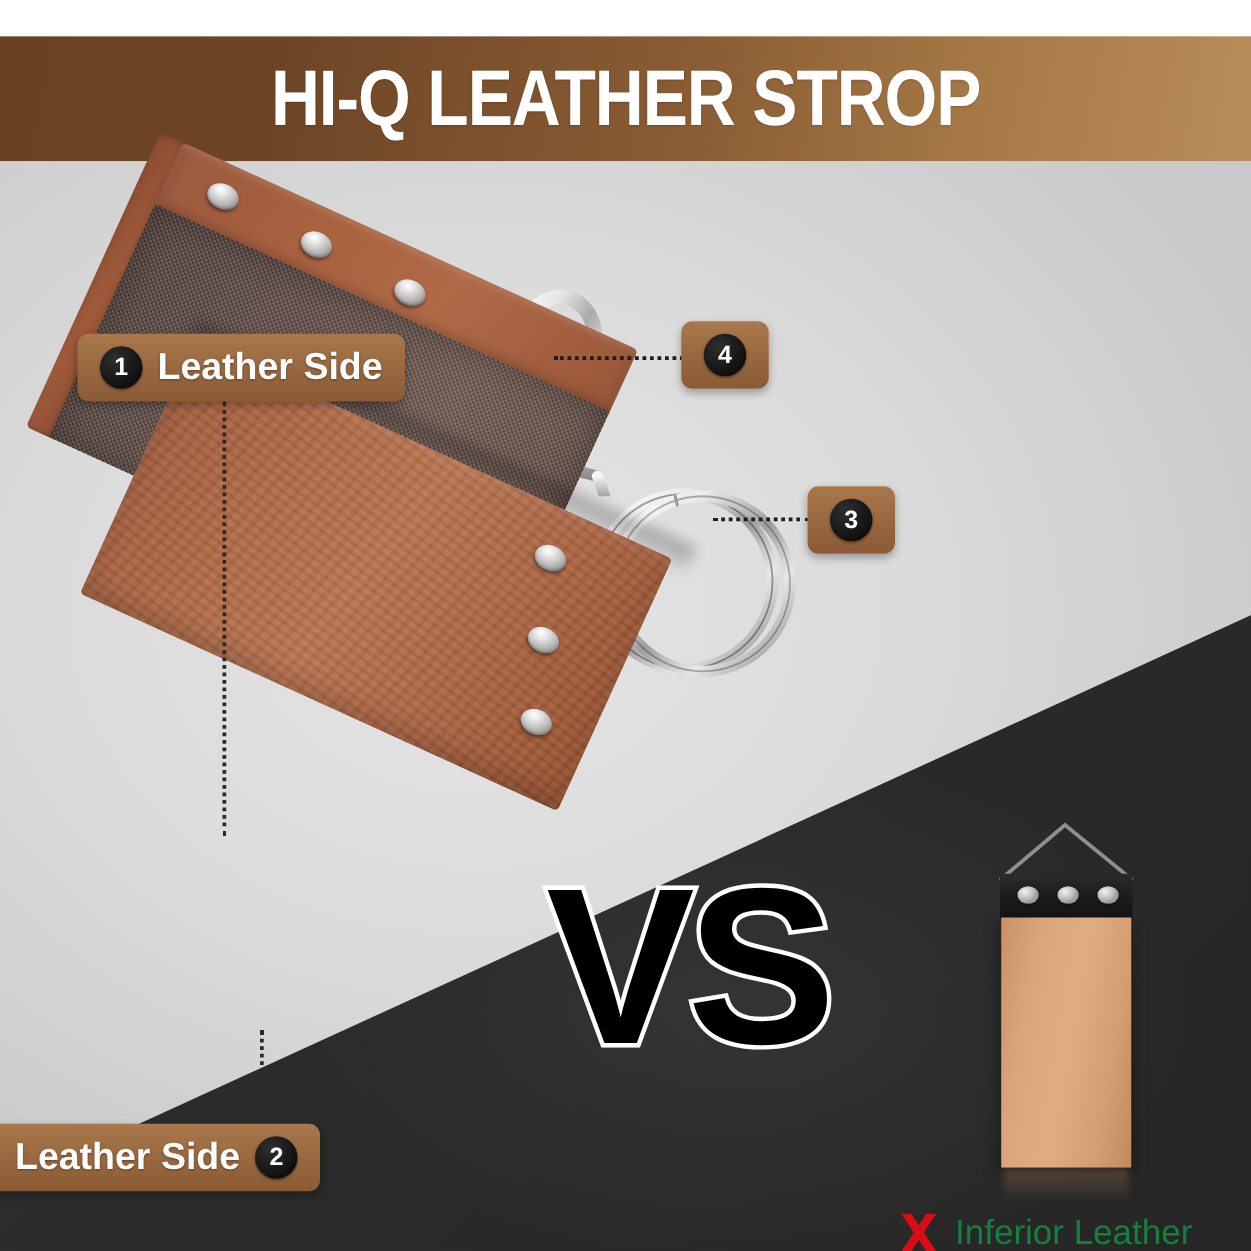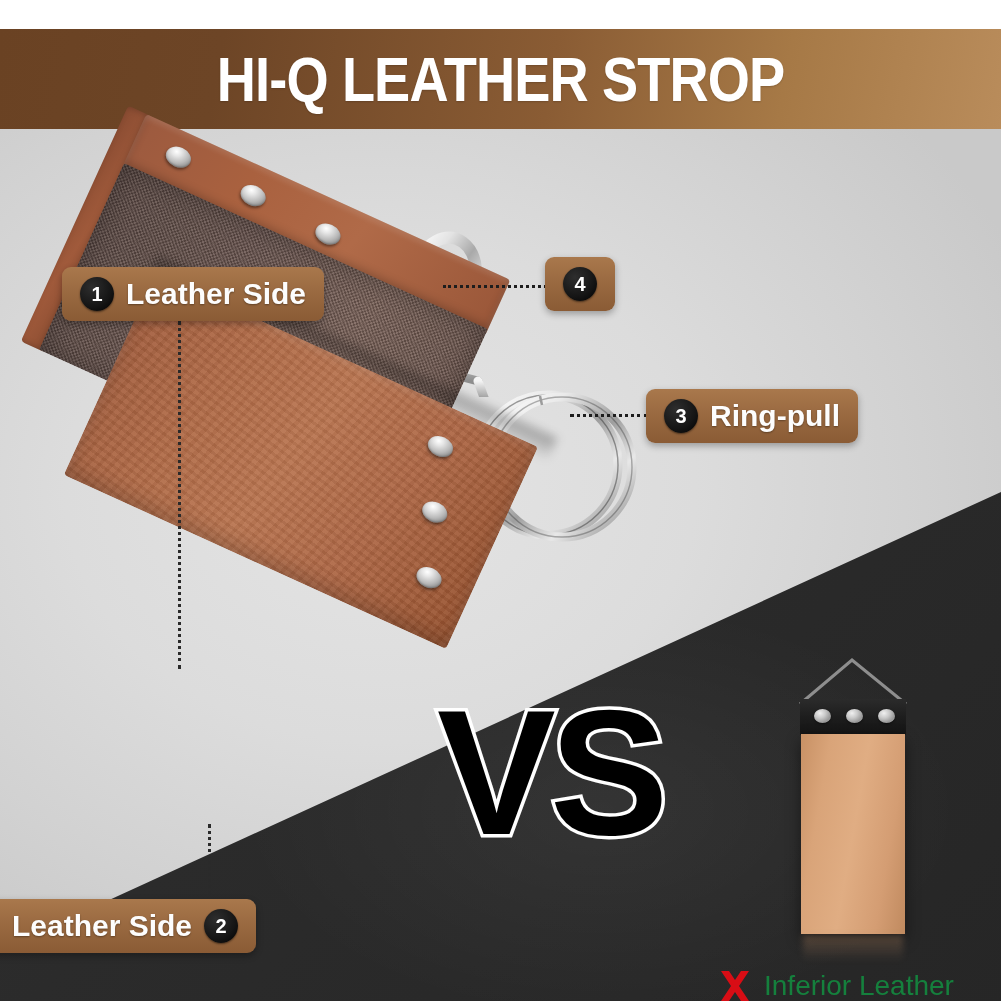--- a/index.html
+++ b/index.html
@@ -349,21 +349,20 @@
     <span class="badge">1</span>
     <span class="plabel">Leather Side</span>
   </div>
 
   <div class="pill badge-left" id="pill-hook">
     <span class="badge">4</span>
   </div>
 
   <div class="pill badge-left" id="pill-ring">
     <span class="badge">3</span>
-    <span class="plabel">Ring-pull</span>
   </div>
 
   <div class="pill badge-right" id="pill-leather">
     <span class="plabel">Leather Side</span>
     <span class="badge">2</span>
   </div>
 
   <div class="vs">VS</div>
 
   <div class="inferior-label">

